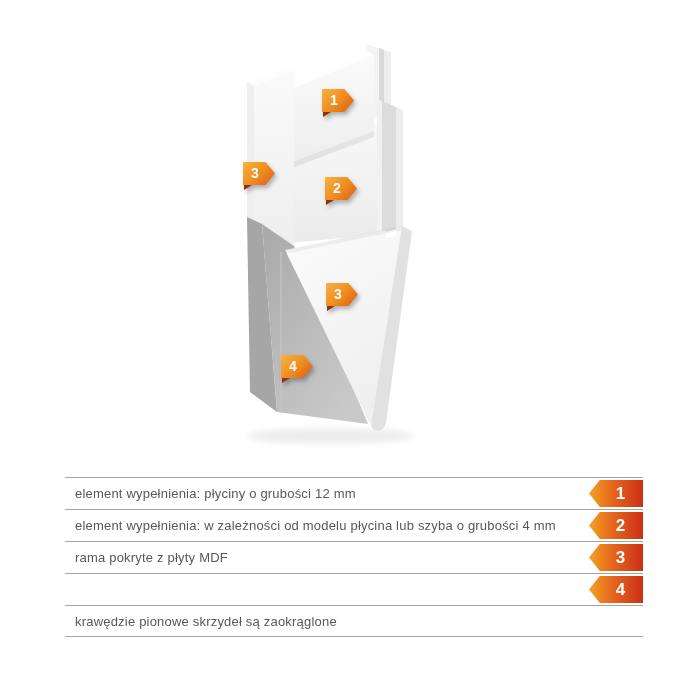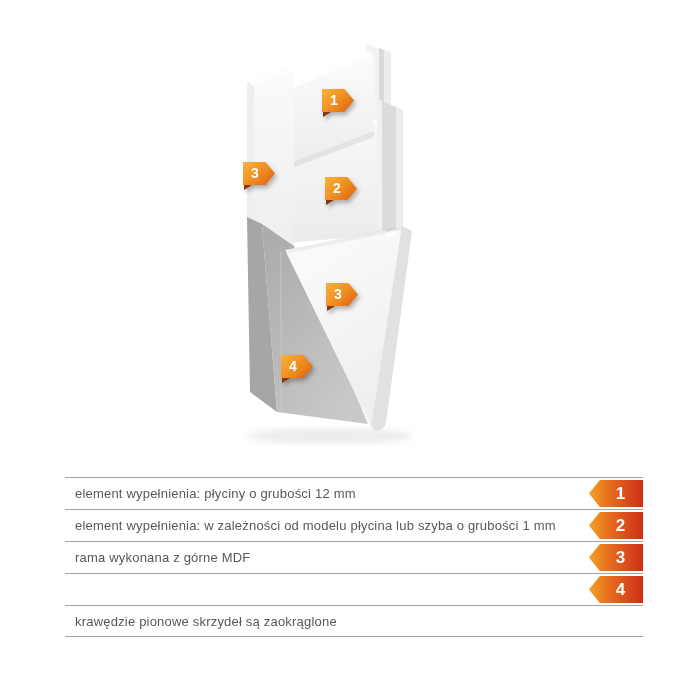--- a/index.html
+++ b/index.html
@@ -141,26 +141,26 @@
 </div>
 
 <div class="legend">
 
   <div class="legend-row">
     <span class="legend-text">element wypełnienia: płyciny o grubości 12 mm</span>
     <span class="tbadge">1</span>
   </div>
 
   <div class="legend-row">
-    <span class="legend-text">element wypełnienia: w zależności od modelu płycina lub szyba o grubości 1 mm</span>
+    <span class="legend-text">element wypełnienia: w zależności od modelu płycina lub szyba o grubości 4 mm</span>
     <span class="tbadge">2</span>
   </div>
 
   <div class="legend-row">
-    <span class="legend-text">rama wykonana z górne MDF</span>
+    <span class="legend-text">rama pokryte z płyty MDF</span>
     <span class="tbadge">3</span>
   </div>
 
   <div class="legend-row">
     <span class="tbadge">4</span>
   </div>
 
 
   <div class="legend-row">
     <span class="legend-text">krawędzie pionowe skrzydeł są zaokrąglone</span>

